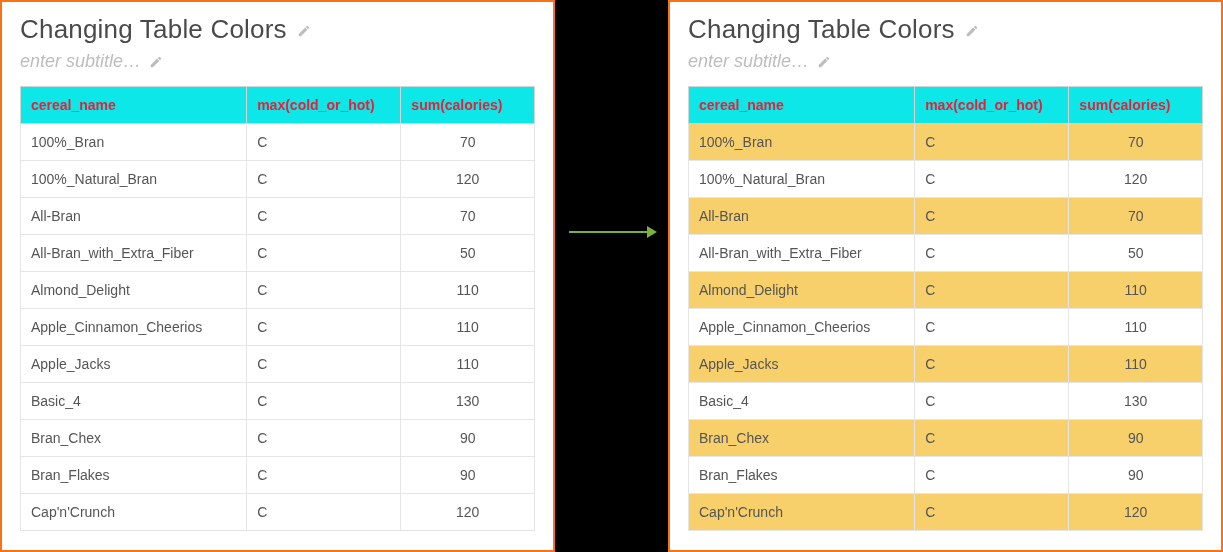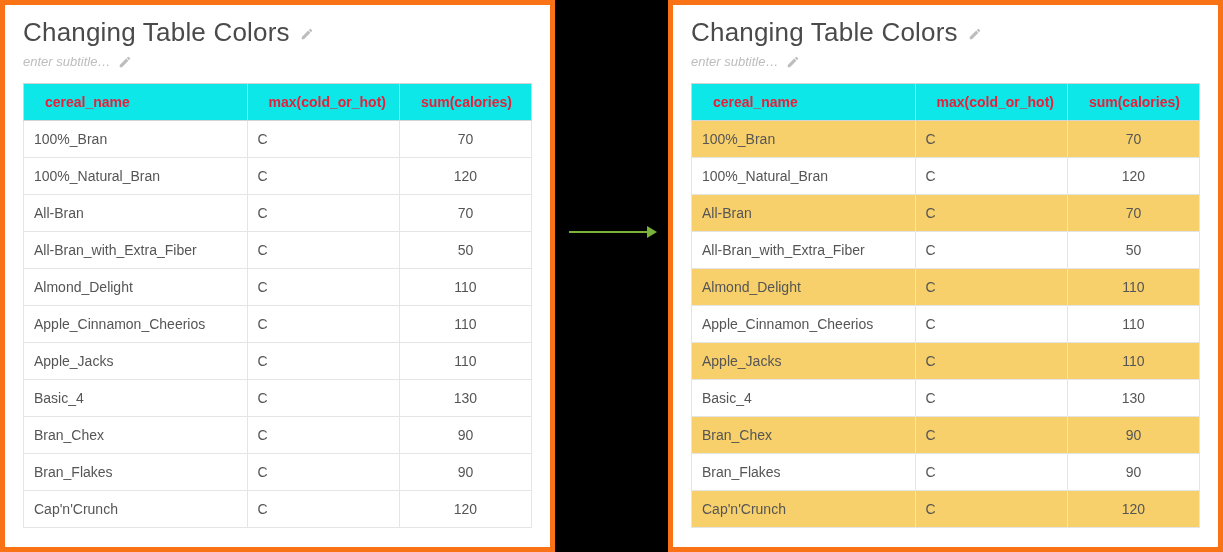--- a/index.html
+++ b/index.html
@@ -16,21 +16,21 @@
     width: 1223px;
     height: 552px;
     background: #000;
   }
   .panel {
     position: absolute;
     top: 0;
     width: 555px;
     height: 552px;
     background: #fff;
-    border: 5px solid #f97316;
+    border: 2px solid #f97316;
     padding: 12px 18px 0 18px;
     overflow: hidden;
   }
   .panel-left  { left: 0; }
   .panel-right { right: 0; }
 
   .title-row {
     display: flex;
     align-items: baseline;
     gap: 10px;
@@ -40,21 +40,21 @@
   .title-text {
     font-size: 26px;
     letter-spacing: 0.2px;
   }
   .subtitle-row {
     display: flex;
     align-items: center;
     gap: 8px;
     margin-top: 6px;
     margin-bottom: 14px;
-    font-size: 13px;
+    font-size: 18px;
     font-style: italic;
     color: #bdbdbd;
   }
   .pencil {
     width: 14px;
     height: 14px;
     display: inline-block;
     color: #bdbdbd;
     flex: 0 0 auto;
   }
@@ -68,21 +68,21 @@
   col.c-name { width: 44%; }
   col.c-hot  { width: 30%; }
   col.c-sum  { width: 26%; }
 
   thead th {
     background: #0ee7e7;
     color: #e81f3a;
     font-weight: 700;
     font-size: 14px;
     text-align: left;
-    padding: 10px 21px;
+    padding: 10px 10px;
     border: 1px solid #d4d4d4;
   }
   tbody td {
     border: 1px solid #e5e5e5;
     padding: 10px 10px;
     font-size: 14px;
     color: #555;
     background: #fff;
     white-space: nowrap;
     overflow: hidden;

